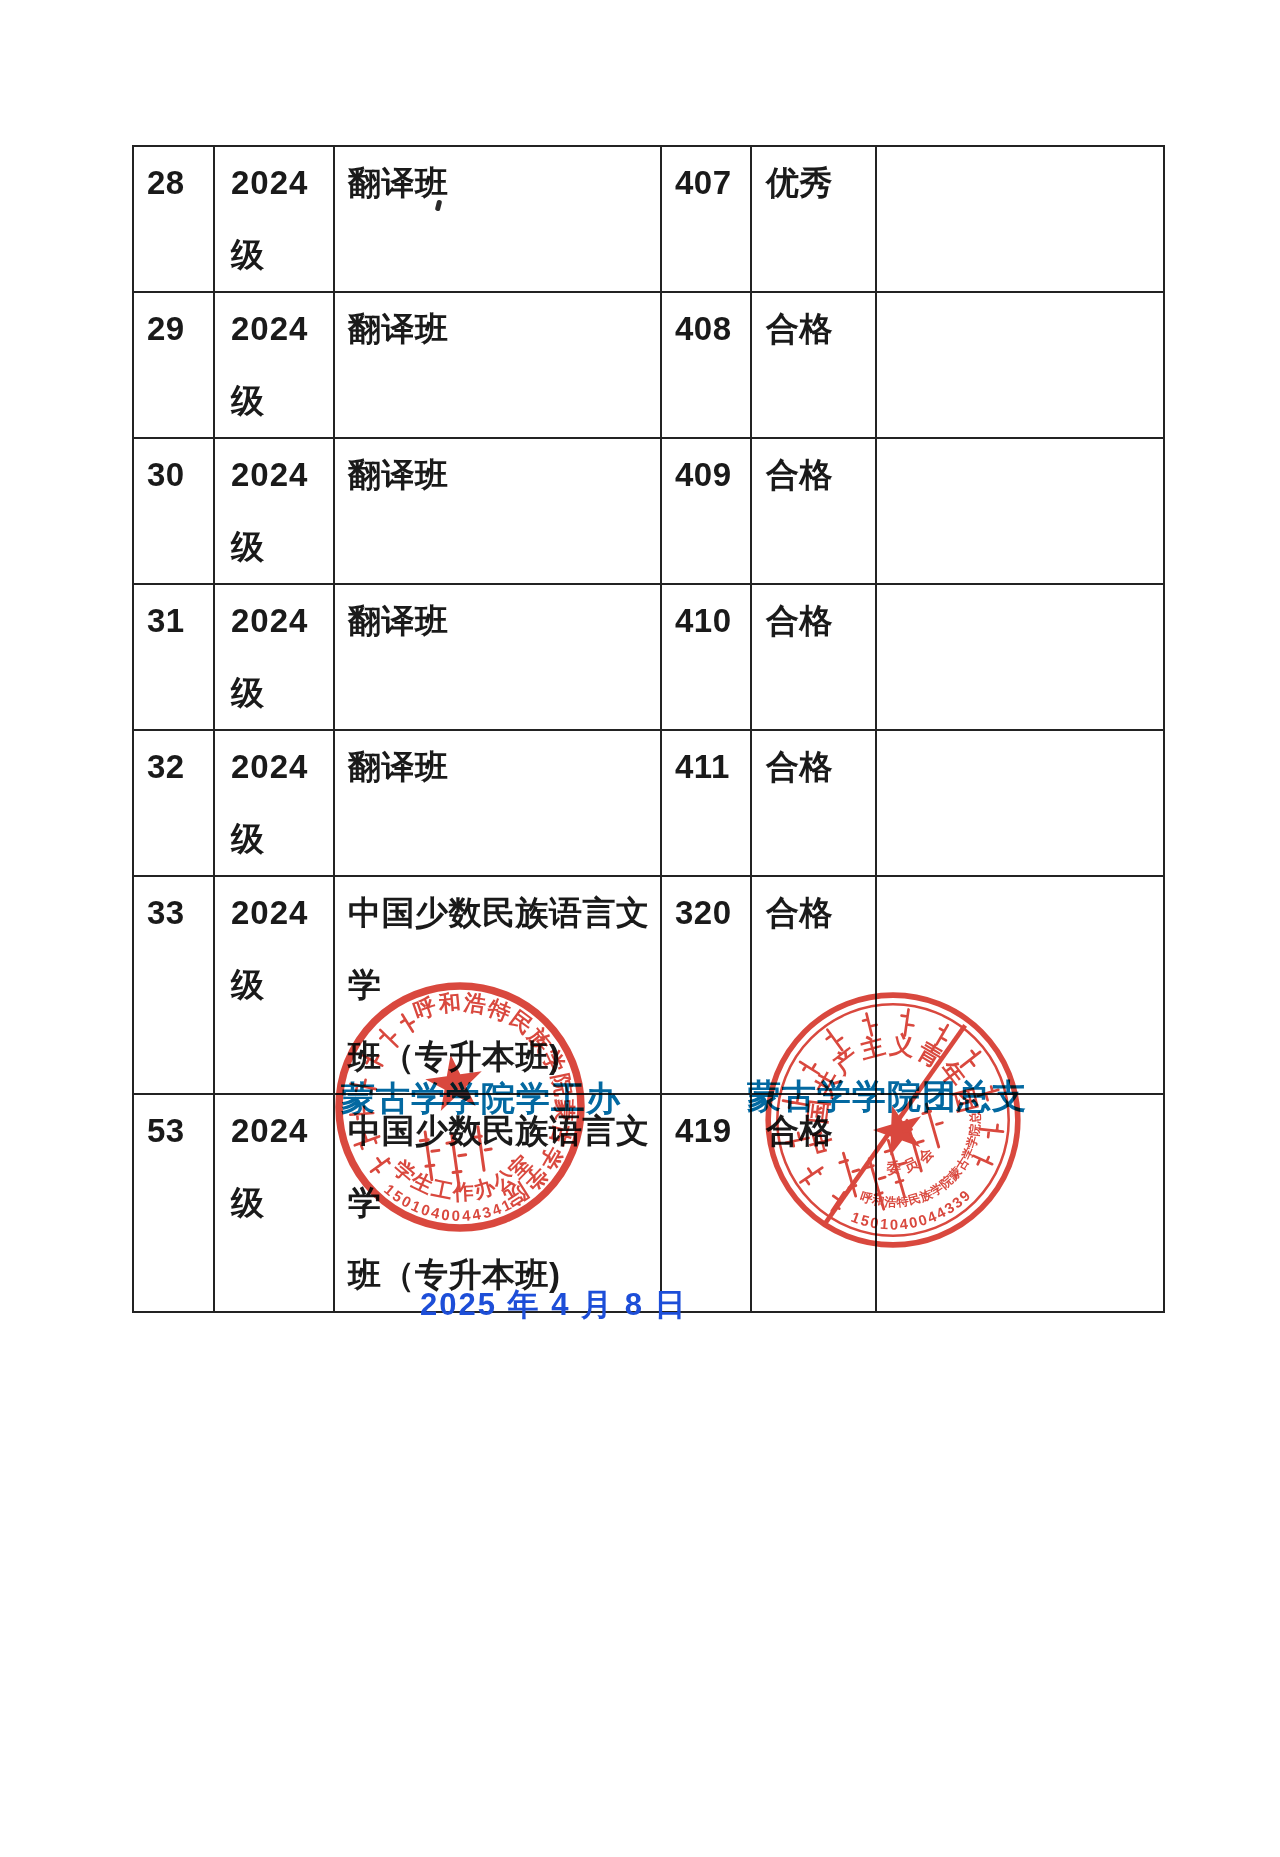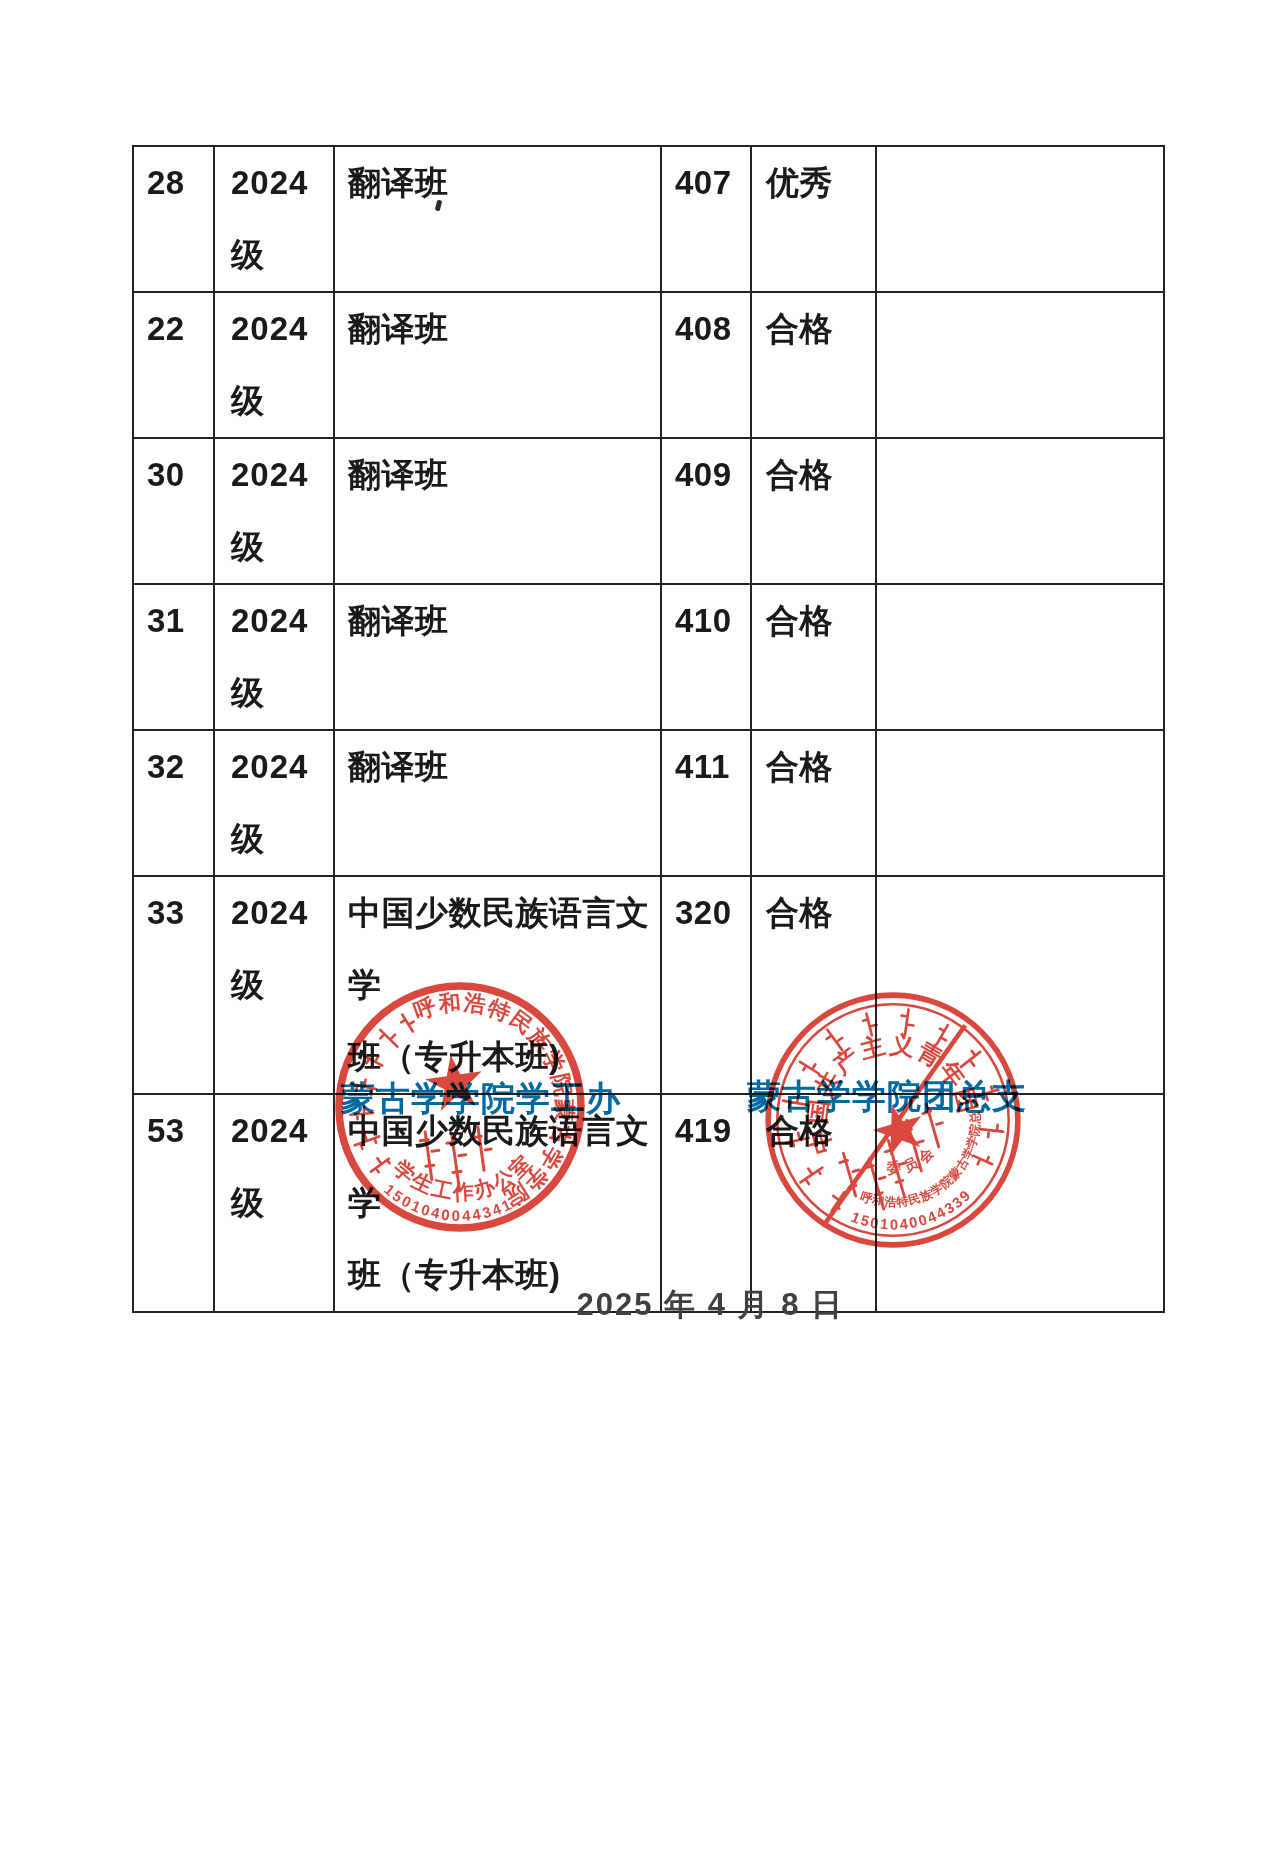--- a/index.html
+++ b/index.html
@@ -48,21 +48,21 @@
     position:absolute;z-index:3;
     font-size:34px;font-weight:700;color:#0369a1;
     letter-spacing:1px;white-space:nowrap;
     mix-blend-mode:multiply;
   }
   .overlay-left{left:341px;top:1076px;}
   .overlay-right{left:747px;top:1074px;}
   
   .date-line{
     position:absolute;left:420px;top:1284px;width:424px;
-    text-align:right;font-size:31px;font-weight:700;color:#404040;
+    text-align:left;font-size:31px;font-weight:700;color:#1d4ed8;
     letter-spacing:2px;white-space:nowrap;
   }
   .red{stroke:#d63a2f;}
   .redfill{fill:#d63a2f;}
 </style>
 </head>
 <body>
 
 <table class="doc-table">
   <colgroup>
@@ -77,21 +77,21 @@
 
   <tr class="short">
       <td class="cell-no">28</td>
       <td class="cell-grade">2024 级</td>
       <td class="cell-class">翻译班</td>
       <td class="cell-code">407</td>
       <td class="cell-result">优秀</td>
       <td class="cell-note"></td>
     </tr>
       <tr class="short">
-      <td class="cell-no">22</td>
+      <td class="cell-no">29</td>
       <td class="cell-grade">2024 级</td>
       <td class="cell-class">翻译班</td>
       <td class="cell-code">408</td>
       <td class="cell-result">合格</td>
       <td class="cell-note"></td>
     </tr>
       <tr class="short">
       <td class="cell-no">30</td>
       <td class="cell-grade">2024 级</td>
       <td class="cell-class">翻译班</td>

